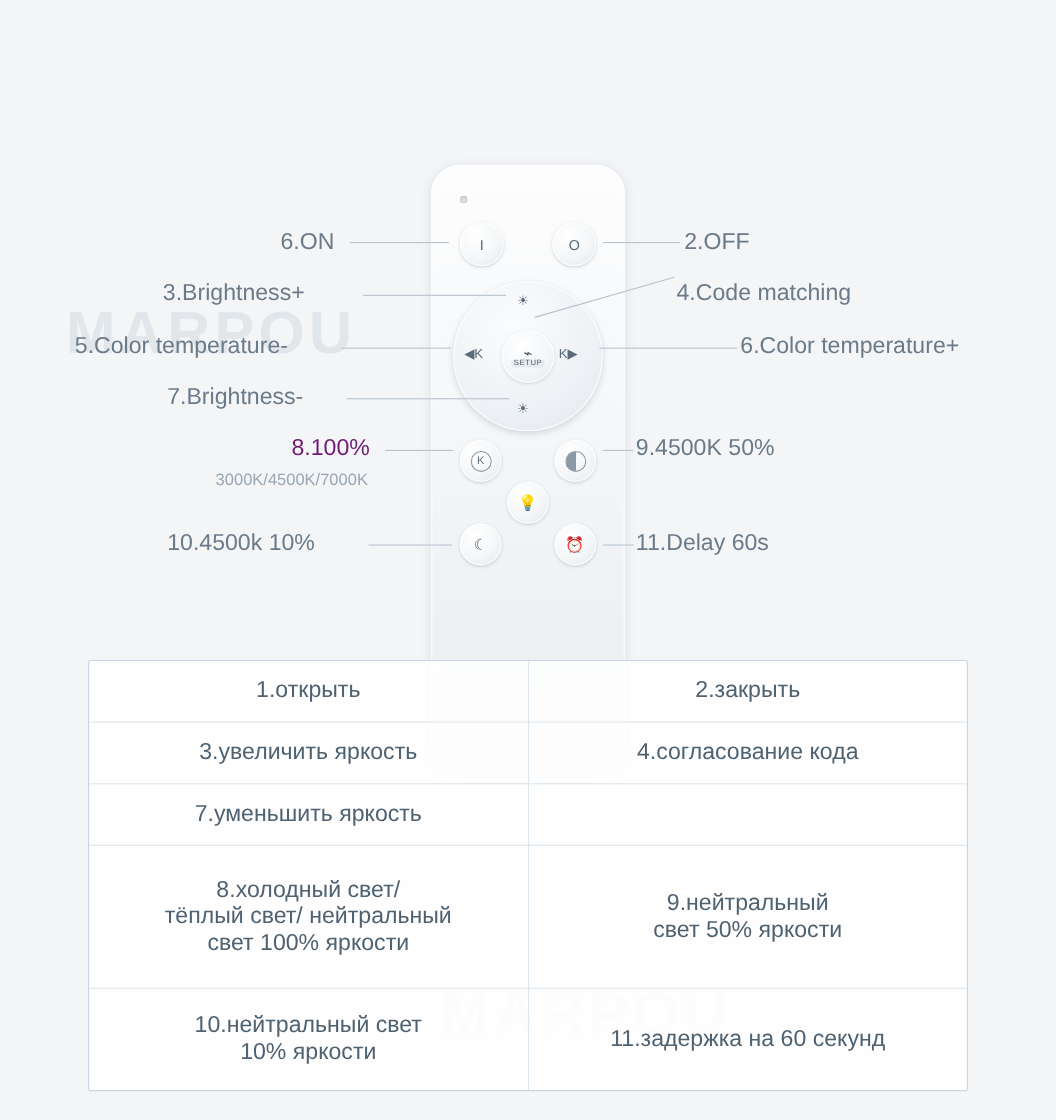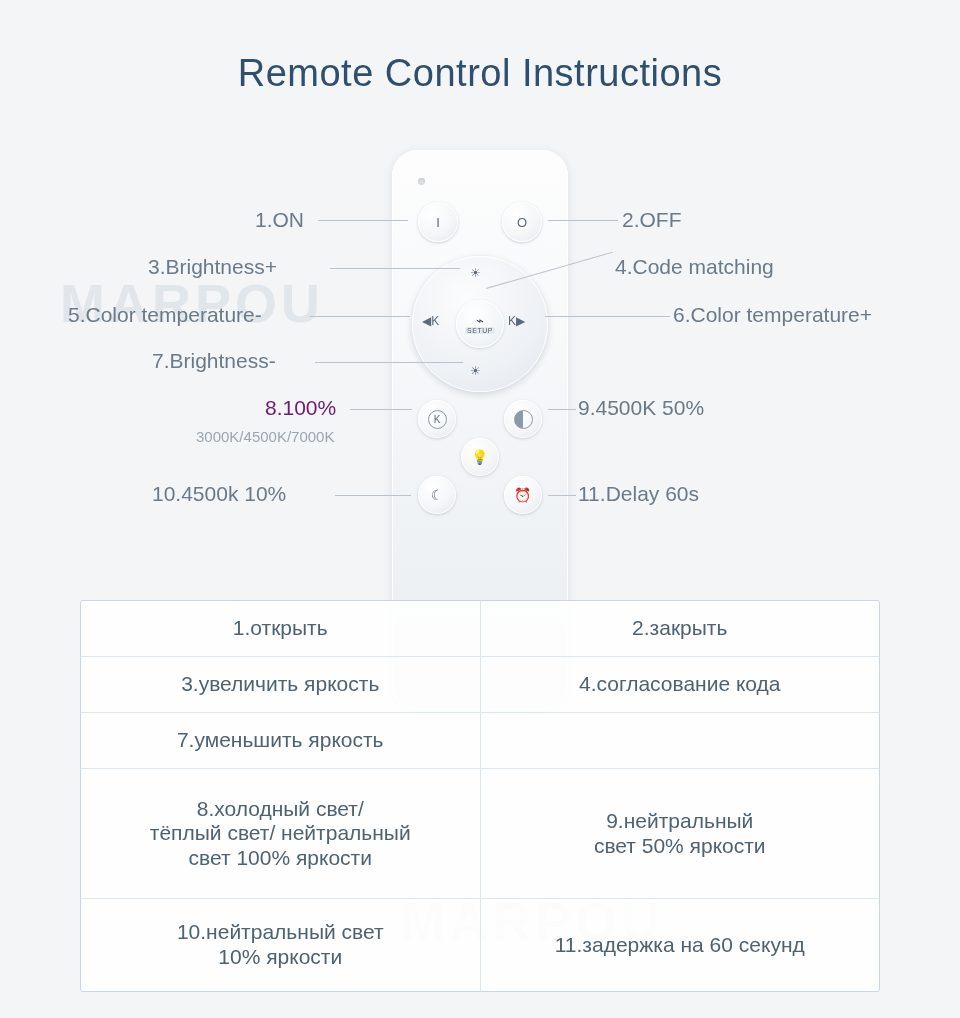--- a/index.html
+++ b/index.html
@@ -177,21 +177,20 @@
   table.tbl tr:last-child td { border-bottom: none; }
 </style>
 </head>
 <body>
 
 <div class="page">
 
   <div class="watermark wm1">MARPOU</div>
   <div class="watermark wm2">MARPOU</div>
 
-  <div class="title">Remote Control Instructions</div>
 
   <div class="remote">
     <div class="remote-led"></div>
 
     <div class="btn mid" style="left:26px; top:52px;">
       <span>I</span>
     </div>
     <div class="btn mid" style="left:110px; top:52px;">
       <span>O</span>
     </div>
@@ -218,21 +217,21 @@
     </div>
     <div class="btn small" style="left:26px; top:326px;">
       <span style="font-size:14px;">☾</span>
     </div>
     <div class="btn small" style="left:112px; top:326px;">
       <span style="font-size:14px;">⏰</span>
     </div>
   </div>
 
   <div class="leader" style="left:318px; top:220px; width:90px;"></div>
-  <div class="callout" style="left:255px; top:208px;">1.ON</div>
+  <div class="callout" style="left:255px; top:208px;">6.ON</div>
 
   <div class="leader" style="left:548px; top:220px; width:70px;"></div>
   <div class="callout" style="left:622px; top:208px;">2.OFF</div>
 
   <div class="leader" style="left:330px; top:268px; width:130px;"></div>
   <div class="callout" style="left:148px; top:255px;">3.Brightness+</div>
 
   <div class="leader" style="left:486px; top:288px; width:132px; transform:rotate(-16deg); transform-origin:left center;"></div>
   <div class="callout" style="left:615px; top:255px;">4.Code matching</div>
 

